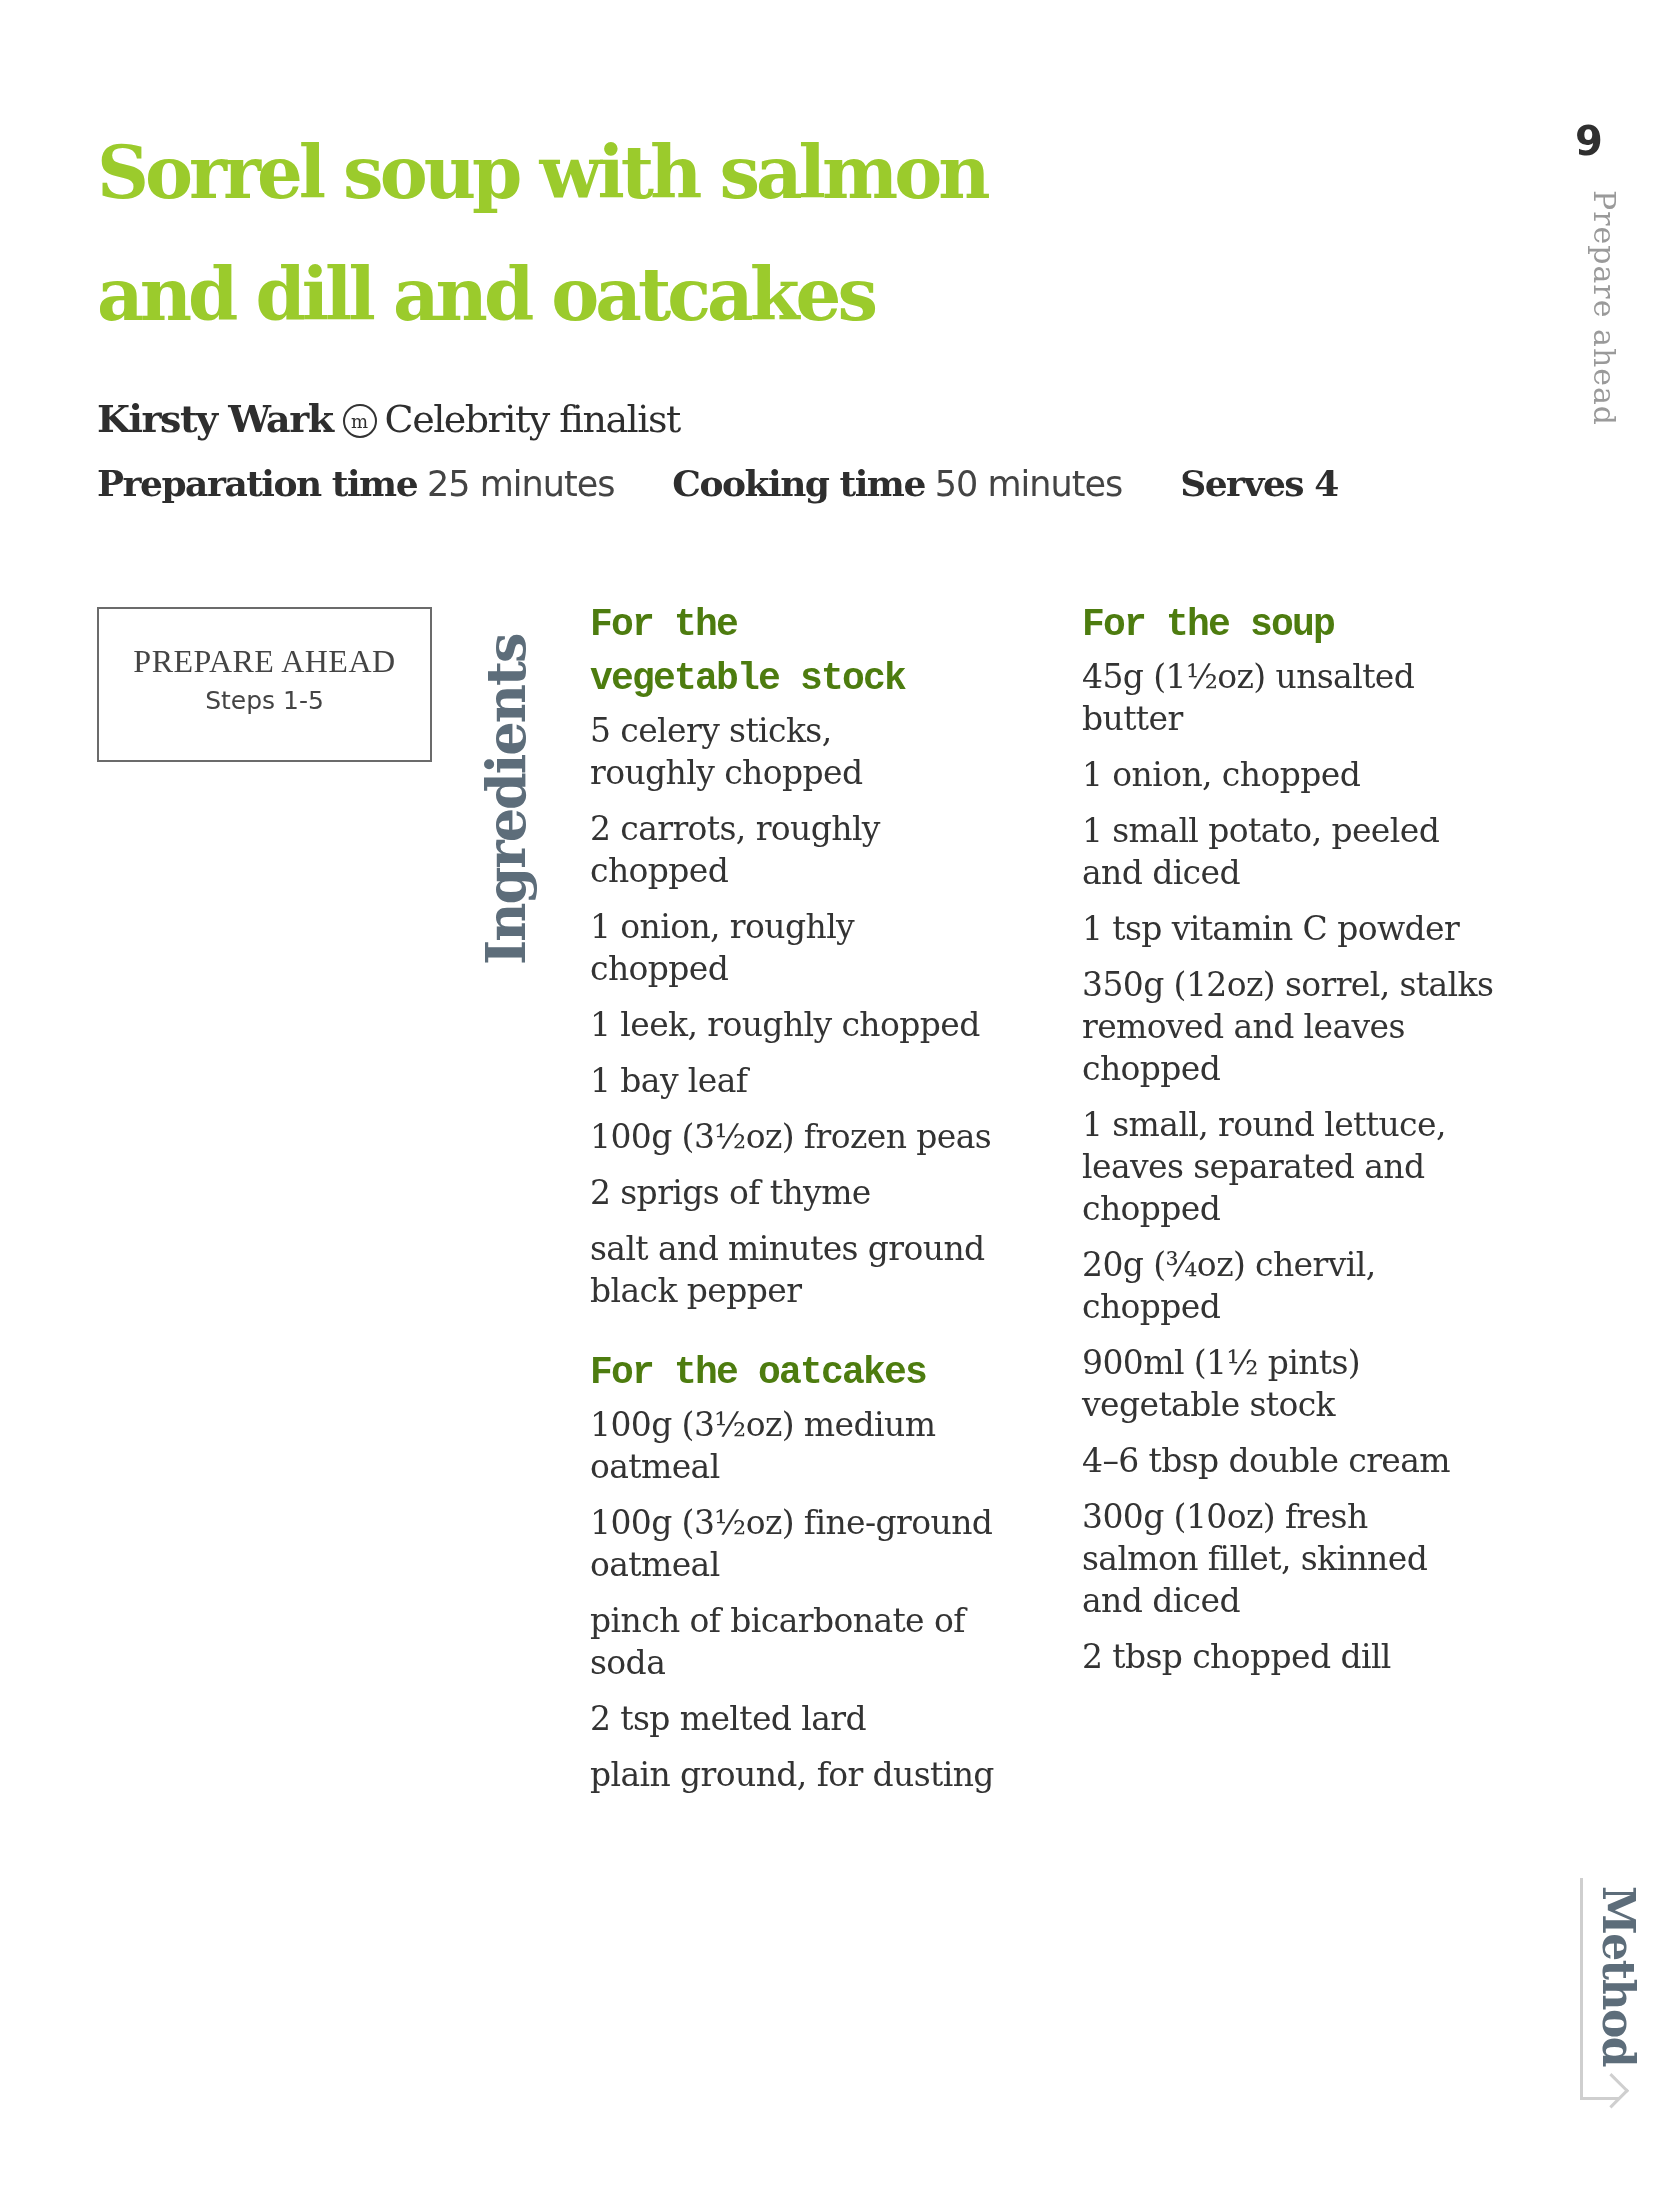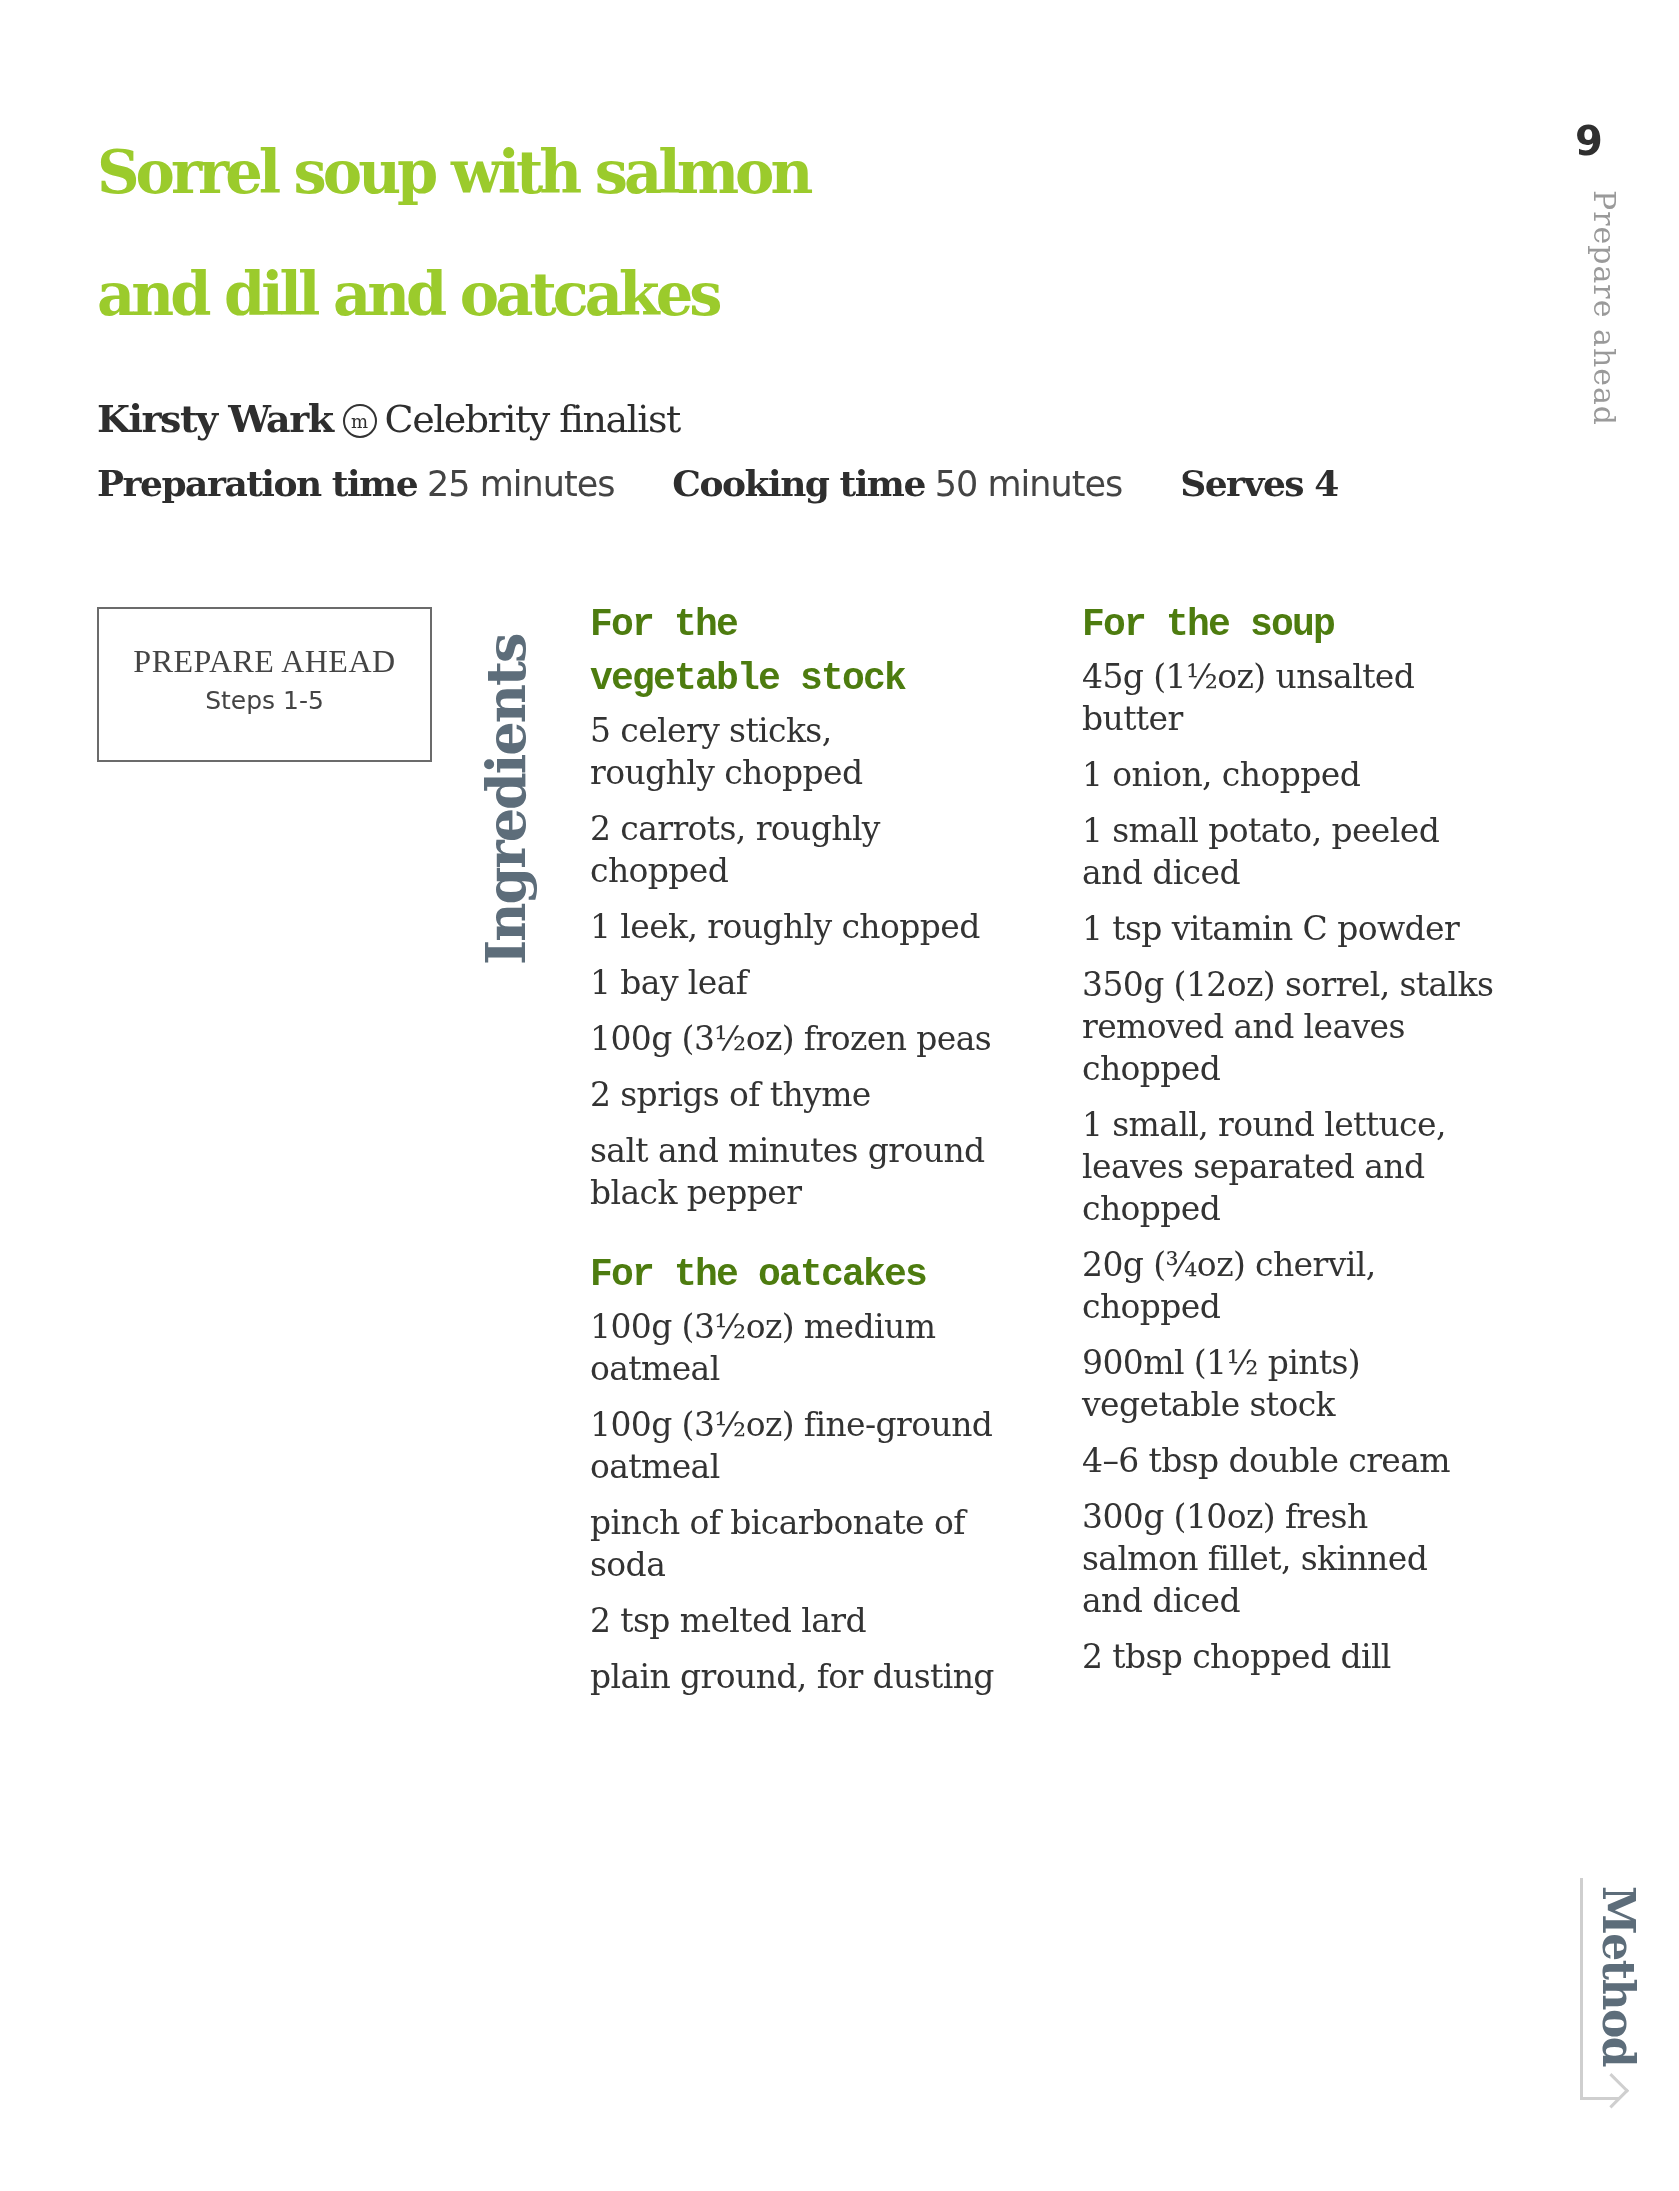--- a/index.html
+++ b/index.html
@@ -1,17 +1,17 @@
 <!DOCTYPE html>
 <html><head>
 <meta charset="utf-8">
 <style>
   html, body { margin: 0; padding: 0; background: #ffffff; }
   body { width: 1679px; height: 2191px; position: relative; overflow: hidden; font-family: "DejaVu Serif", serif; color: #333333; }
-  .title { position: absolute; left: 97px; top: 112px; margin: 0; font-family: "DejaVu Serif", serif; font-weight: bold; font-size: 59px; line-height: 122px; letter-spacing: -4px; color: #9bcb2c; width: 1300px; }
+  .title { position: absolute; left: 97px; top: 112px; margin: 0; font-family: "DejaVu Serif", serif; font-weight: bold; font-size: 72px; line-height: 122px; letter-spacing: -4px; color: #9bcb2c; width: 1300px; }
   .author { position: absolute; left: 97px; top: 396px; font-size: 38px; letter-spacing: -1.5px; color: #2e2e2e; white-space: nowrap; }
   .author .name { font-weight: bold; }
   .author .mc { display: inline-block; width: 34px; height: 34px; border: 2.5px solid #333; border-radius: 50%; font-size: 18px; line-height: 32px; text-align: center; vertical-align: 4px; margin: 0 8px 0 10px; letter-spacing: 0; box-sizing: border-box; }
   .meta { position: absolute; left: 97px; top: 462px; font-size: 36px; letter-spacing: -1.5px; color: #2e2e2e; white-space: nowrap; }
   .meta .lbl { font-weight: bold; }
   .meta .val { font-family: "DejaVu Sans", sans-serif; font-weight: normal; font-size: 35px; letter-spacing: -1px; margin-left: 10px; color: #444; }
   .meta .group { display: inline-block; margin-right: 48px; }
   .prep-box { position: absolute; left: 97px; top: 607px; width: 335px; height: 155px; border: 2px solid #6b6b6b; box-sizing: border-box; text-align: center; }
   .prep-box .t1 { margin-top: 34px; font-family: "Liberation Serif", serif; font-size: 32px; color: #444; letter-spacing: 0.5px; }
   .prep-box .t2 { margin-top: 6px; font-family: "DejaVu Sans", sans-serif; font-size: 25px; color: #444; }
@@ -53,20 +53,21 @@
   <div class="t2">Steps 1-5</div>
 </div>
 
 <div class="ingredients-label">Ingredients</div>
 
 <div class="col col-mid">
   <div class="section">
     <div class="section-head" style="width:330px">For the vegetable stock</div>
     <div class="item" style="width:330px">5 celery sticks, roughly chopped</div>
     <div class="item" style="width:330px">2 carrots, roughly chopped</div>
+    <div class="item" style="width:330px">1 onion, roughly chopped</div>
     <div class="item">1 leek, roughly chopped</div>
     <div class="item">1 bay leaf</div>
     <div class="item">100g (3½oz) frozen peas</div>
     <div class="item">2 sprigs of thyme</div>
     <div class="item" style="width:430px">salt and minutes ground black pepper</div>
   </div>
   <div class="section" style="margin-top:34px">
     <div class="section-head">For the oatcakes</div>
     <div class="item" style="width:400px">100g (3½oz) medium oatmeal</div>
     <div class="item" style="width:450px">100g (3½oz) fine-ground oatmeal</div>

